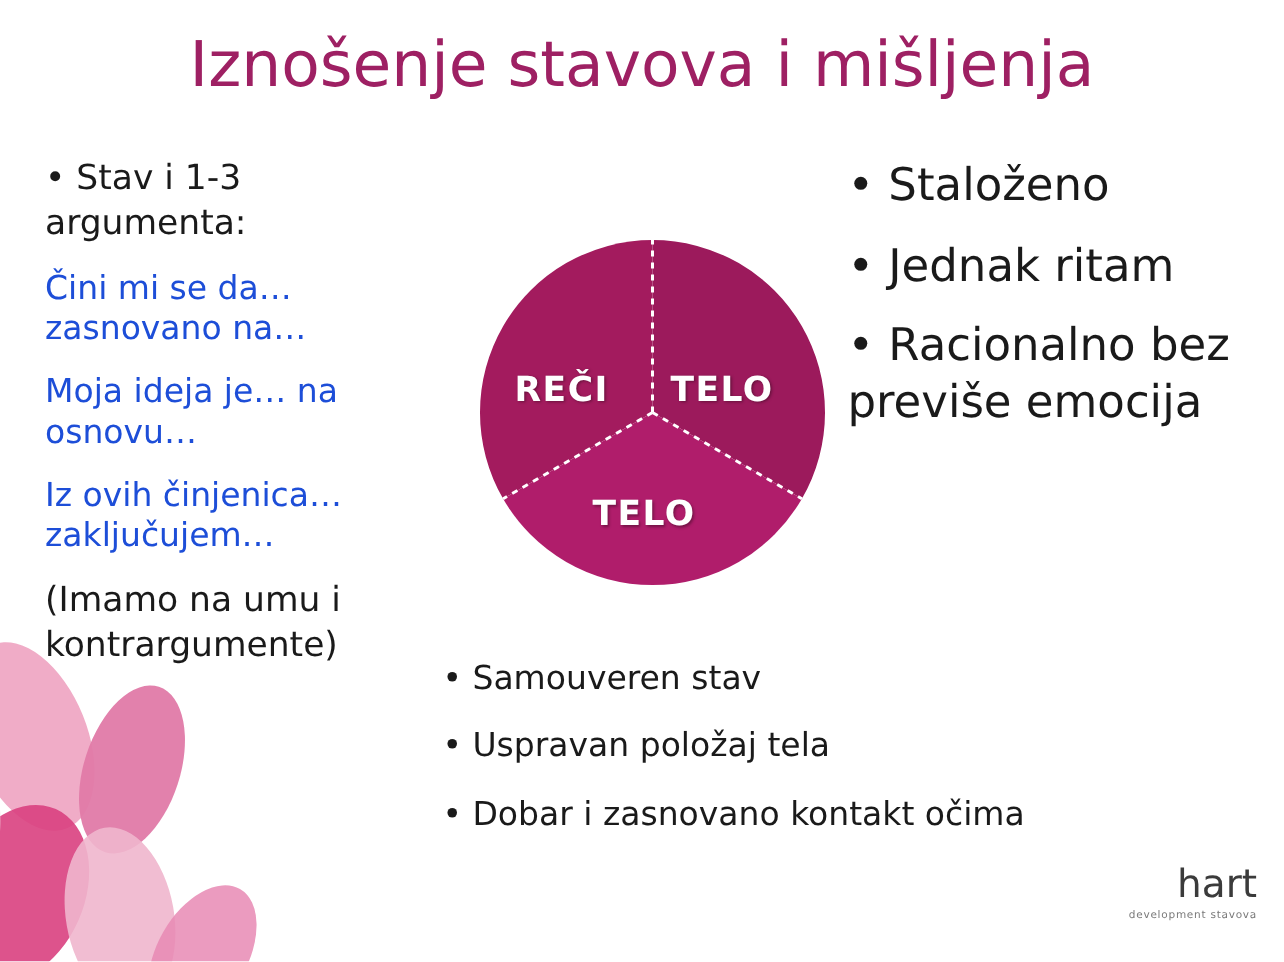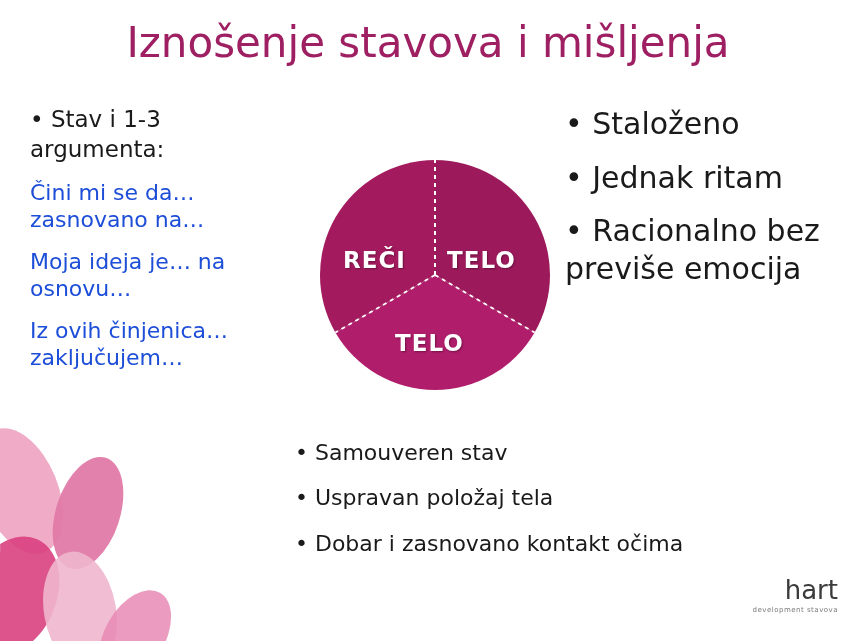--- a/index.html
+++ b/index.html
@@ -158,20 +158,21 @@
     </g>
   </svg>
 
   <div class="title">Iznošenje stavova i mišljenja</div>
 
   <div class="left-col">
     <div class="lead">• Stav i 1-3 argumenta:</div>
     <div class="faded">Čini mi se da… zasnovano na…</div>
     <div class="faded">Moja ideja je… na osnovu…</div>
     <div class="faded">Iz ovih činjenica… zaključujem…</div>
+    <div class="paren">(Imamo na umu i kontrargumente)</div>
   </div>
 
   <div class="right-col">
     <div class="item">• Staloženo</div>
     <div class="item">• Jednak ritam</div>
     <div class="item">• Racionalno bez previše emocija</div>
   </div>
 
   <div class="pie-wrap">
     <svg width="240" height="240" viewBox="0 0 240 240" xmlns="http://www.w3.org/2000/svg">

